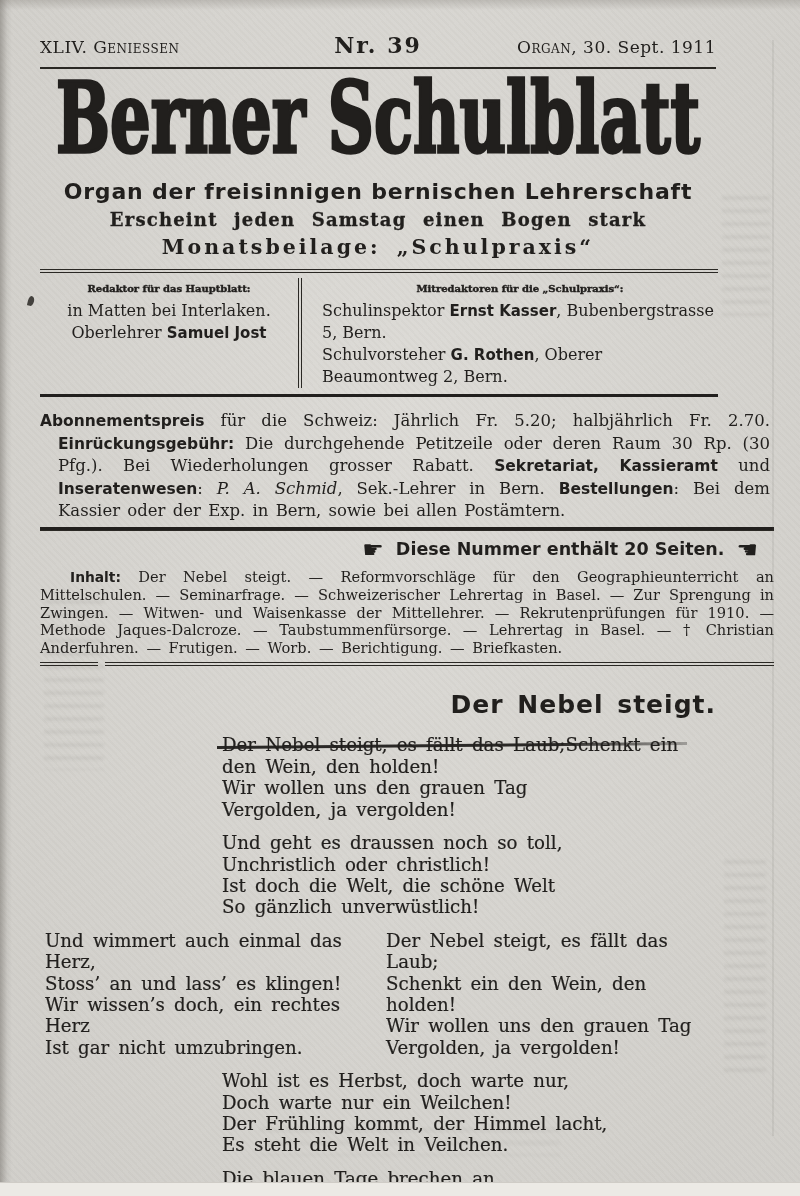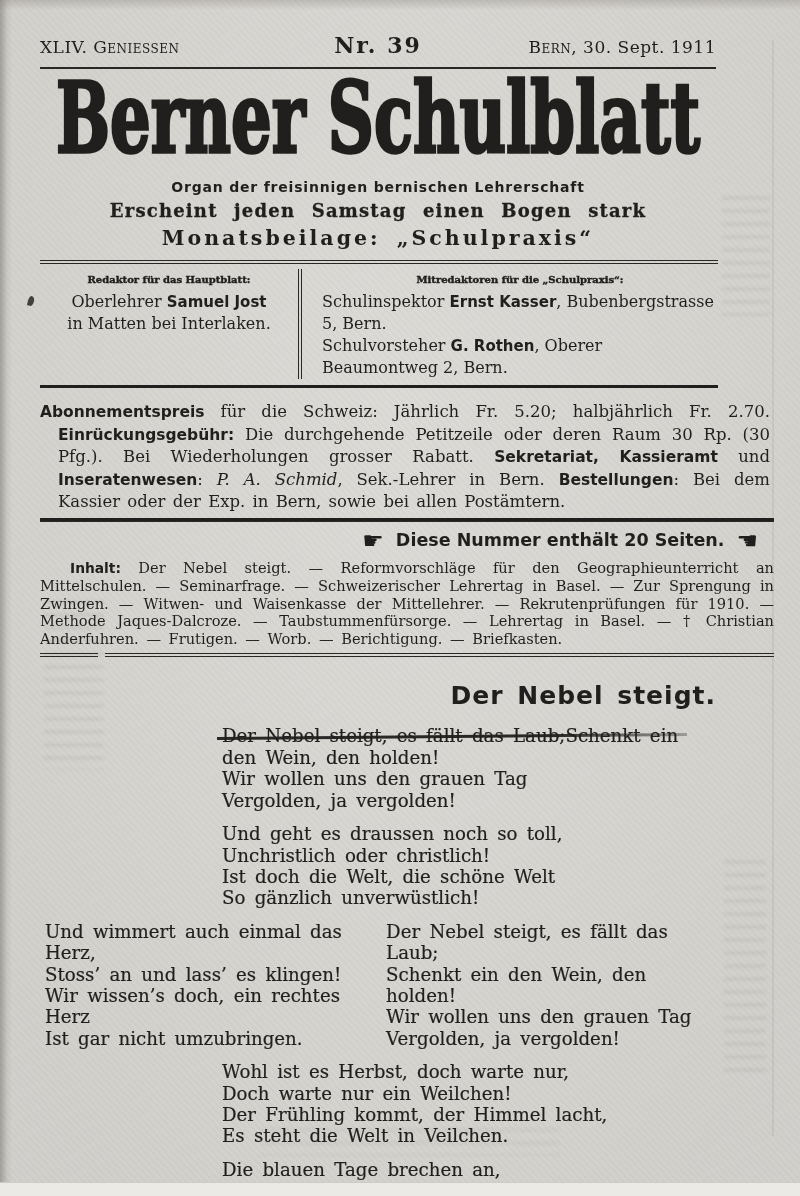--- a/index.html
+++ b/index.html
@@ -57,21 +57,21 @@
   .mast-title span {
     display: inline-block;
     font-size: 64px;
     transform: scaleY(1.52);
     transform-origin: 50% 58%;
     letter-spacing: 0px;
     -webkit-text-stroke: 2.2px #211f1d;
     white-space: nowrap;
   }
   .sub1 { font-family: "DejaVu Sans", "Liberation Sans", sans-serif;
-          font-weight: bold; font-size: 14px; letter-spacing: 0.8px; margin-top: 8px; }
+          font-weight: bold; font-size: 22px; letter-spacing: 0.8px; margin-top: 8px; }
   .sub2 { font-size: 18px; font-weight: bold; letter-spacing: 1.2px; word-spacing: 9px; margin-top: 5px;
           -webkit-text-stroke: 0.3px #211f1d; }
   .sub3 { font-size: 20.5px; font-weight: bold; letter-spacing: 3px; word-spacing: 6px; margin-top: 5px; }
 
   
   .editors {
     width: 678px; margin-top: 10px;
     border-top: 4px double #2a2824;
     border-bottom: 3px solid #211f1d;
     display: flex;
@@ -152,36 +152,36 @@
   <div class="edge-right"></div>
   <div class="ghost g1"></div>
   <div class="ghost g2"></div>
   <div class="ghost g3"></div>
   <div class="ghost g4"></div>
   <div class="ink-blot"></div>
 
   <div class="issue-line">
     <div class="issue-vol"><span>XLIV. </span><span class="sc">Geniessen</span></div>
     <div class="issue-no">Nr. 39</div>
-    <div class="issue-date"><span class="sc">Bern,</span><span> 30. Sept. 1911</span></div>
+    <div class="issue-date"><span class="sc">Organ,</span><span> 30. Sept. 1911</span></div>
   </div>
   <hr class="rule-thin">
 
   <div class="masthead">
     <h1 class="mast-title"><span>Berner Schulblatt</span></h1>
     <div class="sub1">Organ der freisinnigen bernischen Lehrerschaft</div>
     <div class="sub2">Erscheint jeden Samstag einen Bogen stark</div>
     <div class="sub3">Monatsbeilage: „Schulpraxis“</div>
   </div>
 
   <section class="editors">
     <div class="ed-left">
       <div class="ed-heading">Redaktor für das Hauptblatt:</div>
+      <div>in Matten bei Interlaken.</div>
       <div><span>Oberlehrer </span><span class="bname">Samuel Jost</span></div>
-      <div>in Matten bei Interlaken.</div>
     </div>
     <div class="ed-right">
       <div class="ed-heading">Mitredaktoren für die „Schulpraxis“:</div>
       <div><span>Schulinspektor </span><span class="bname">Ernst Kasser</span><span>, Bubenbergstrasse 5, Bern.</span></div>
       <div><span>Schulvorsteher </span><span class="bname">G. Rothen</span><span>, Oberer Beaumontweg 2, Bern.</span></div>
     </div>
   </section>
 
   <p class="subscription"><span class="bsans">Abonnementspreis</span><span> für die Schweiz: Jährlich Fr. 5.20; halbjährlich Fr. 2.70. </span><span class="bsans">Einrückungsgebühr:</span><span> Die durchgehende Petitzeile oder deren Raum 30 Rp. (30 Pfg.). Bei Wiederholungen grosser Rabatt. </span><span class="bsans">Sekretariat, Kassieramt</span><span> und </span><span class="bsans">Inseratenwesen</span><span>: </span><span class="it">P. A. Schmid</span><span>, Sek.-Lehrer in Bern. </span><span class="bsans">Bestellungen</span><span>: Bei dem Kassier oder der Exp. in Bern, sowie bei allen Postämtern.</span></p>
 

